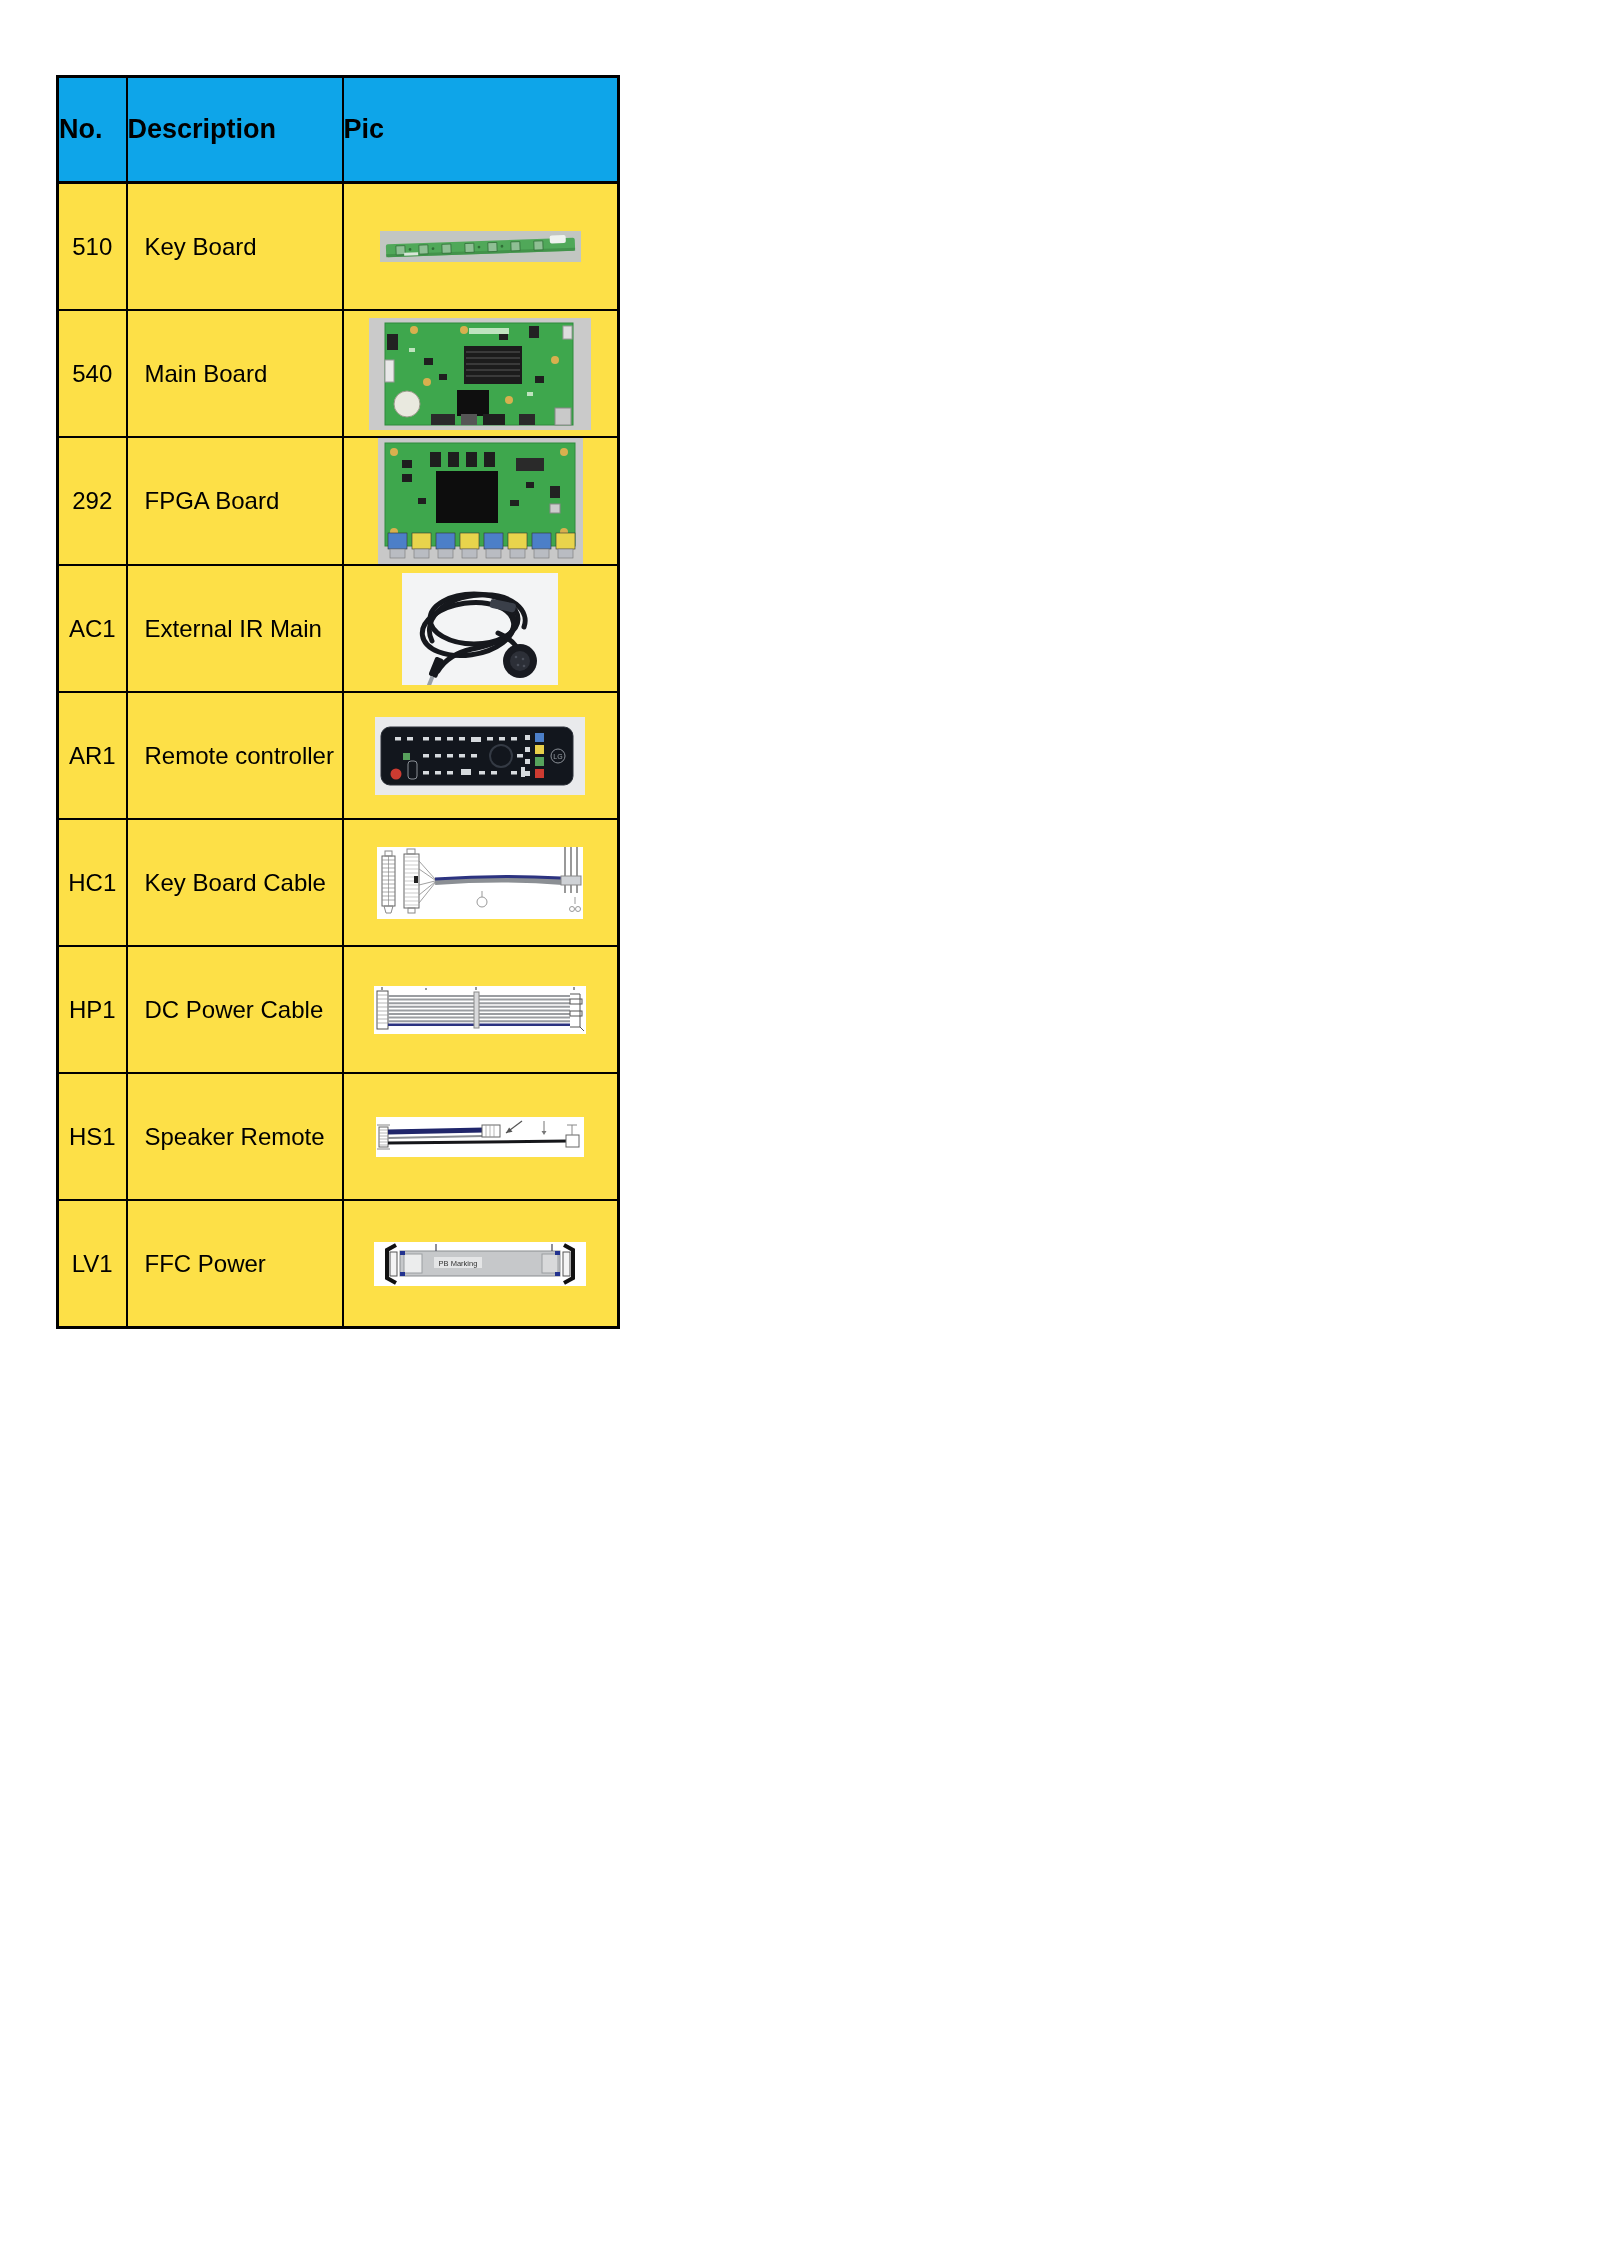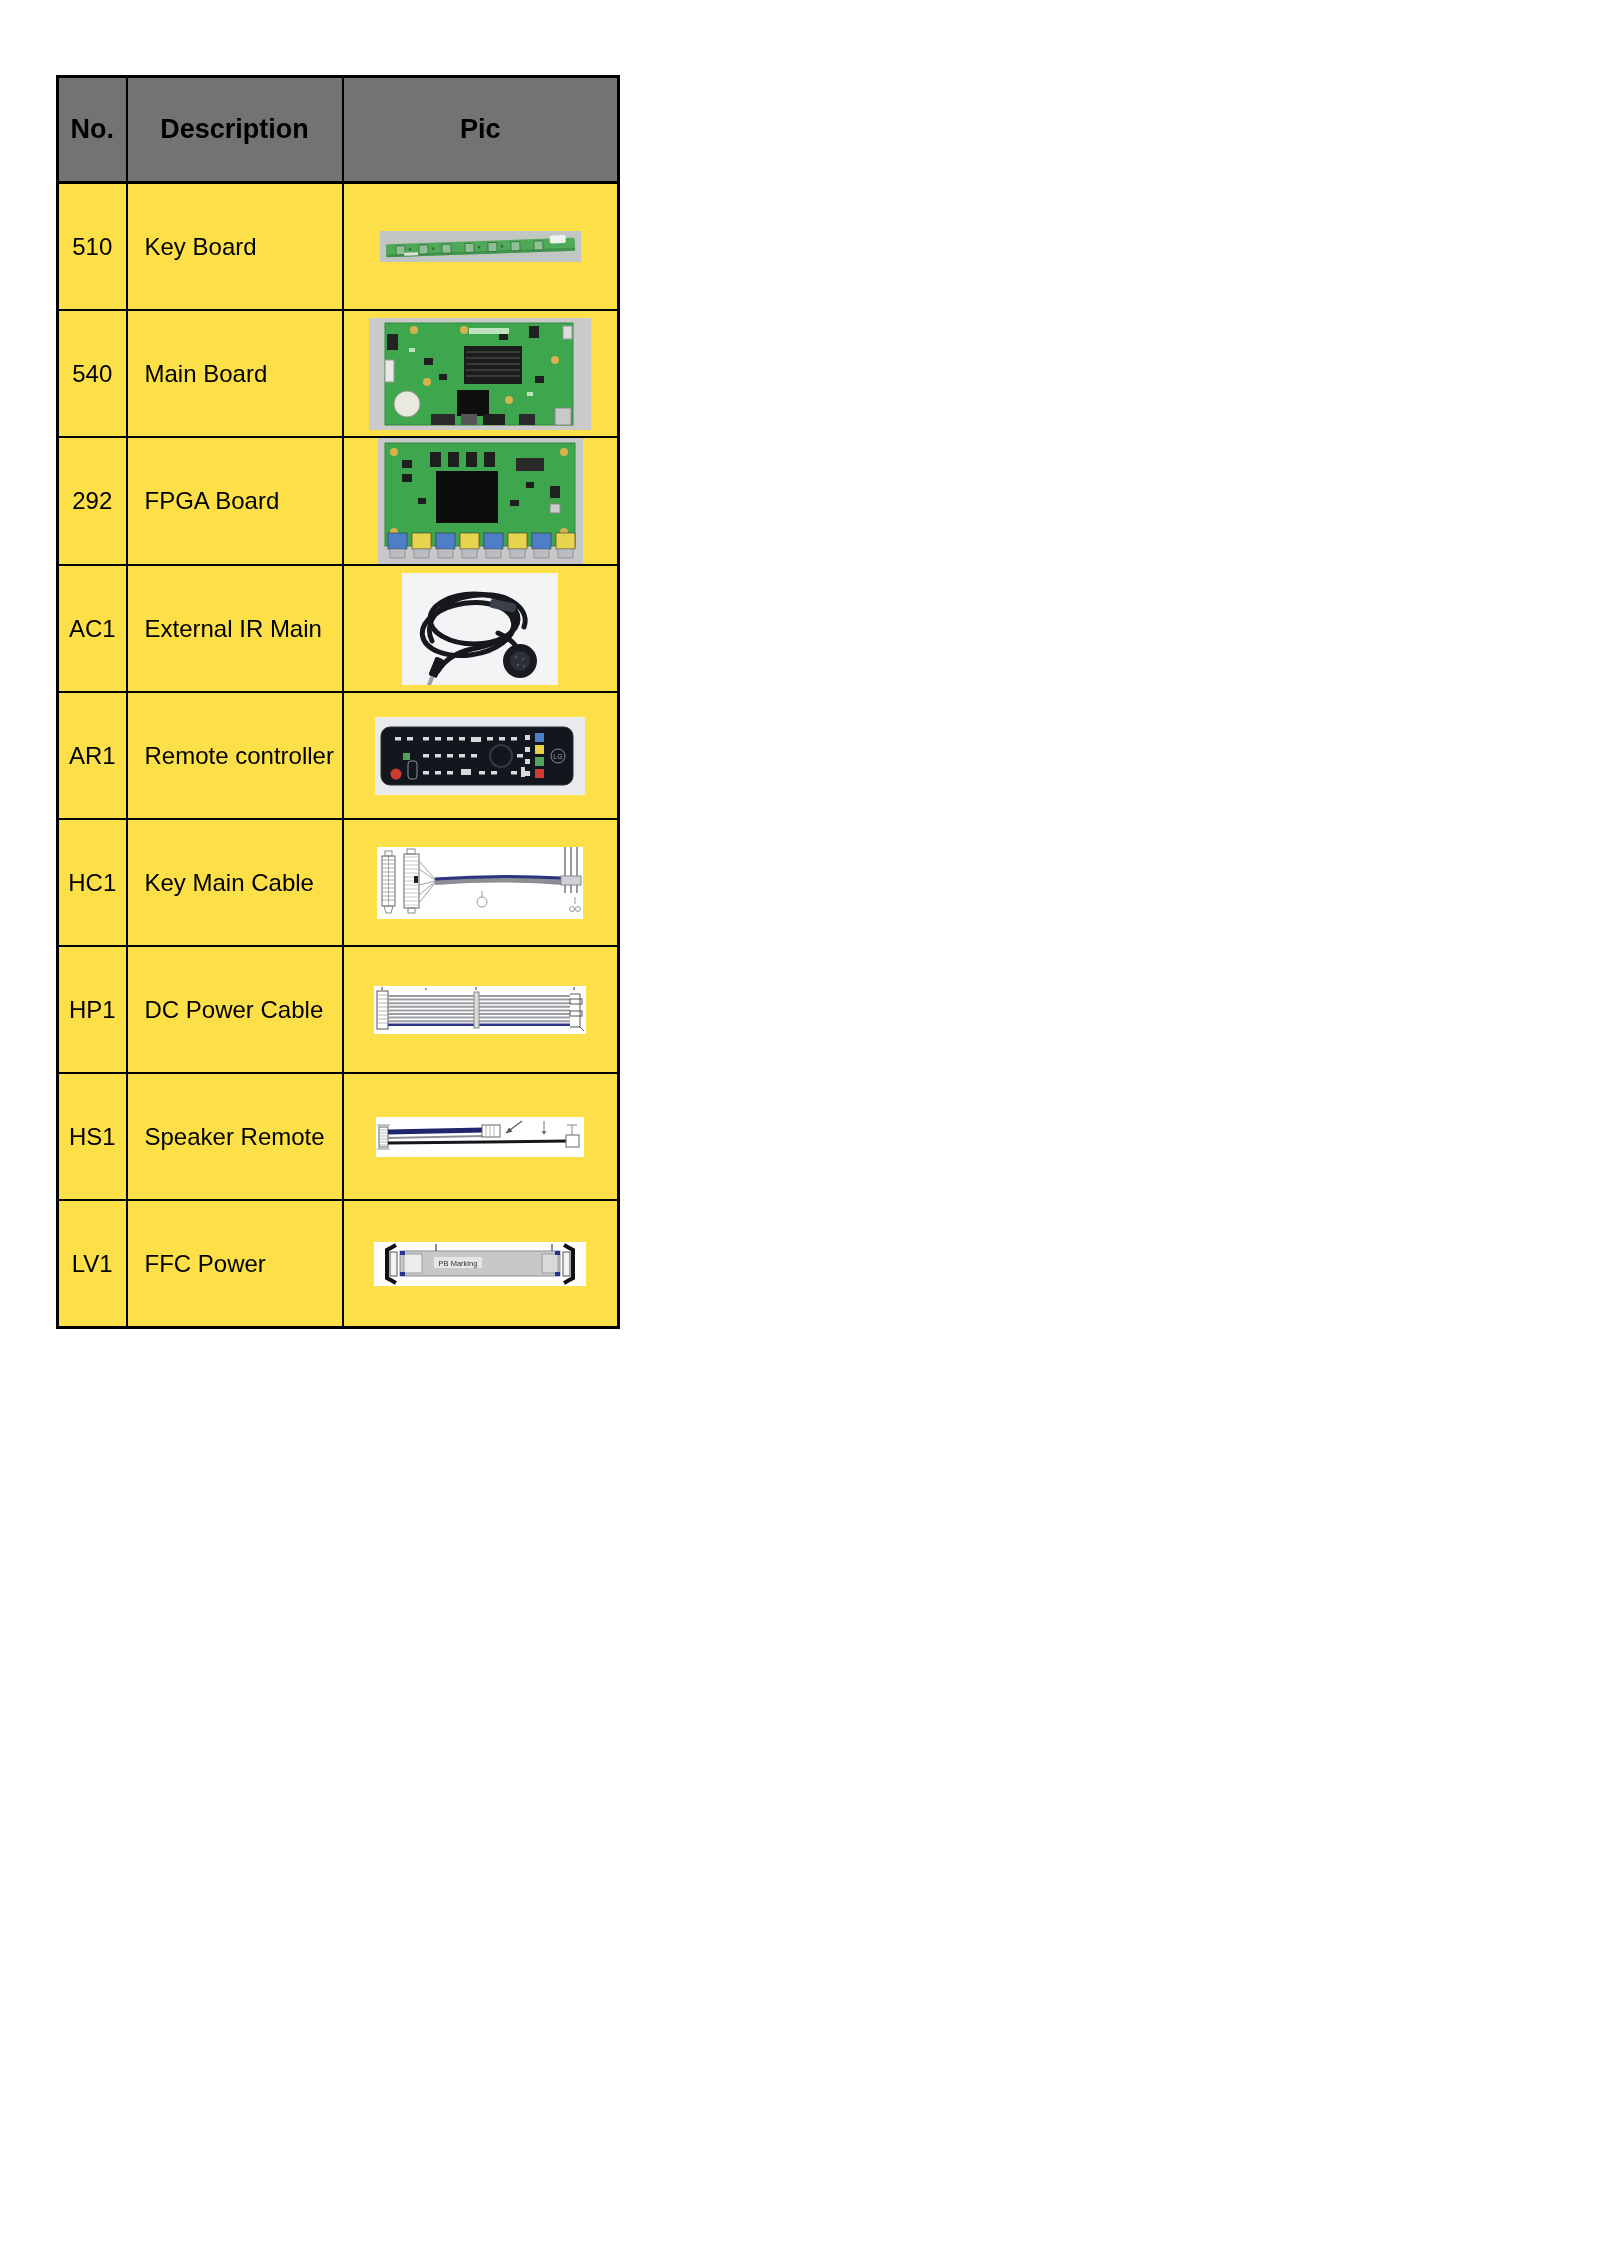--- a/index.html
+++ b/index.html
@@ -22,24 +22,24 @@
     border: 3px solid #000;
     table-layout: fixed;
   }
   .parts-table th, .parts-table td {
     border: 2px solid #000;
     padding: 0;
     overflow: hidden;
   }
   .parts-table th {
     height: 103px;
-    background: #737373;
+    background: #0ea5e9;
     font-size: 27px;
     font-weight: bold;
-    text-align: center;
+    text-align: left;
     border-bottom: 3px solid #000;
   }
   .parts-table td { height: 125px; font-size: 24px; background: #fde047; }
   td.cell-no { text-align: center; }
   td.cell-desc { text-align: left; padding-left: 17px; }
   td.cell-pic { text-align: left; vertical-align: middle; }
   td.cell-pic svg { display: block; margin: 0 auto; }
   .col-no  { width: 69px; }
   .col-desc{ width: 216px; }
   .col-pic { width: 276px; }
@@ -251,21 +251,21 @@
           <rect x="160" y="40" width="9" height="9" fill="#56a35c"></rect>
           <rect x="160" y="52" width="9" height="9" fill="#cd3b31"></rect>
           <circle cx="183" cy="39" r="7" fill="none" stroke="#8a8f96"></circle>
           <text x="183" y="42" font-size="7" fill="#9aa0a6" text-anchor="middle" font-family="Liberation Sans, sans-serif">LG</text>
         </svg>
       </td>
     </tr>
 
     <tr>
       <td class="cell-no">HC1</td>
-      <td class="cell-desc">Key Main Cable</td>
+      <td class="cell-desc">Key Board Cable</td>
       <td class="cell-pic">
         <svg width="206" height="72" viewBox="0 0 206 72">
           <rect width="206" height="72" fill="#ffffff"></rect>
           <rect x="5" y="9" width="13" height="50" fill="none" stroke="#666"></rect>
           <line x1="11.5" y1="9" x2="11.5" y2="59" stroke="#888" stroke-width="0.7"></line>
           <g stroke="#888" stroke-width="0.7">
             <line x1="5" y1="13" x2="18" y2="13"></line>
               <line x1="5" y1="17" x2="18" y2="17"></line>
               <line x1="5" y1="21" x2="18" y2="21"></line>
               <line x1="5" y1="25" x2="18" y2="25"></line>

